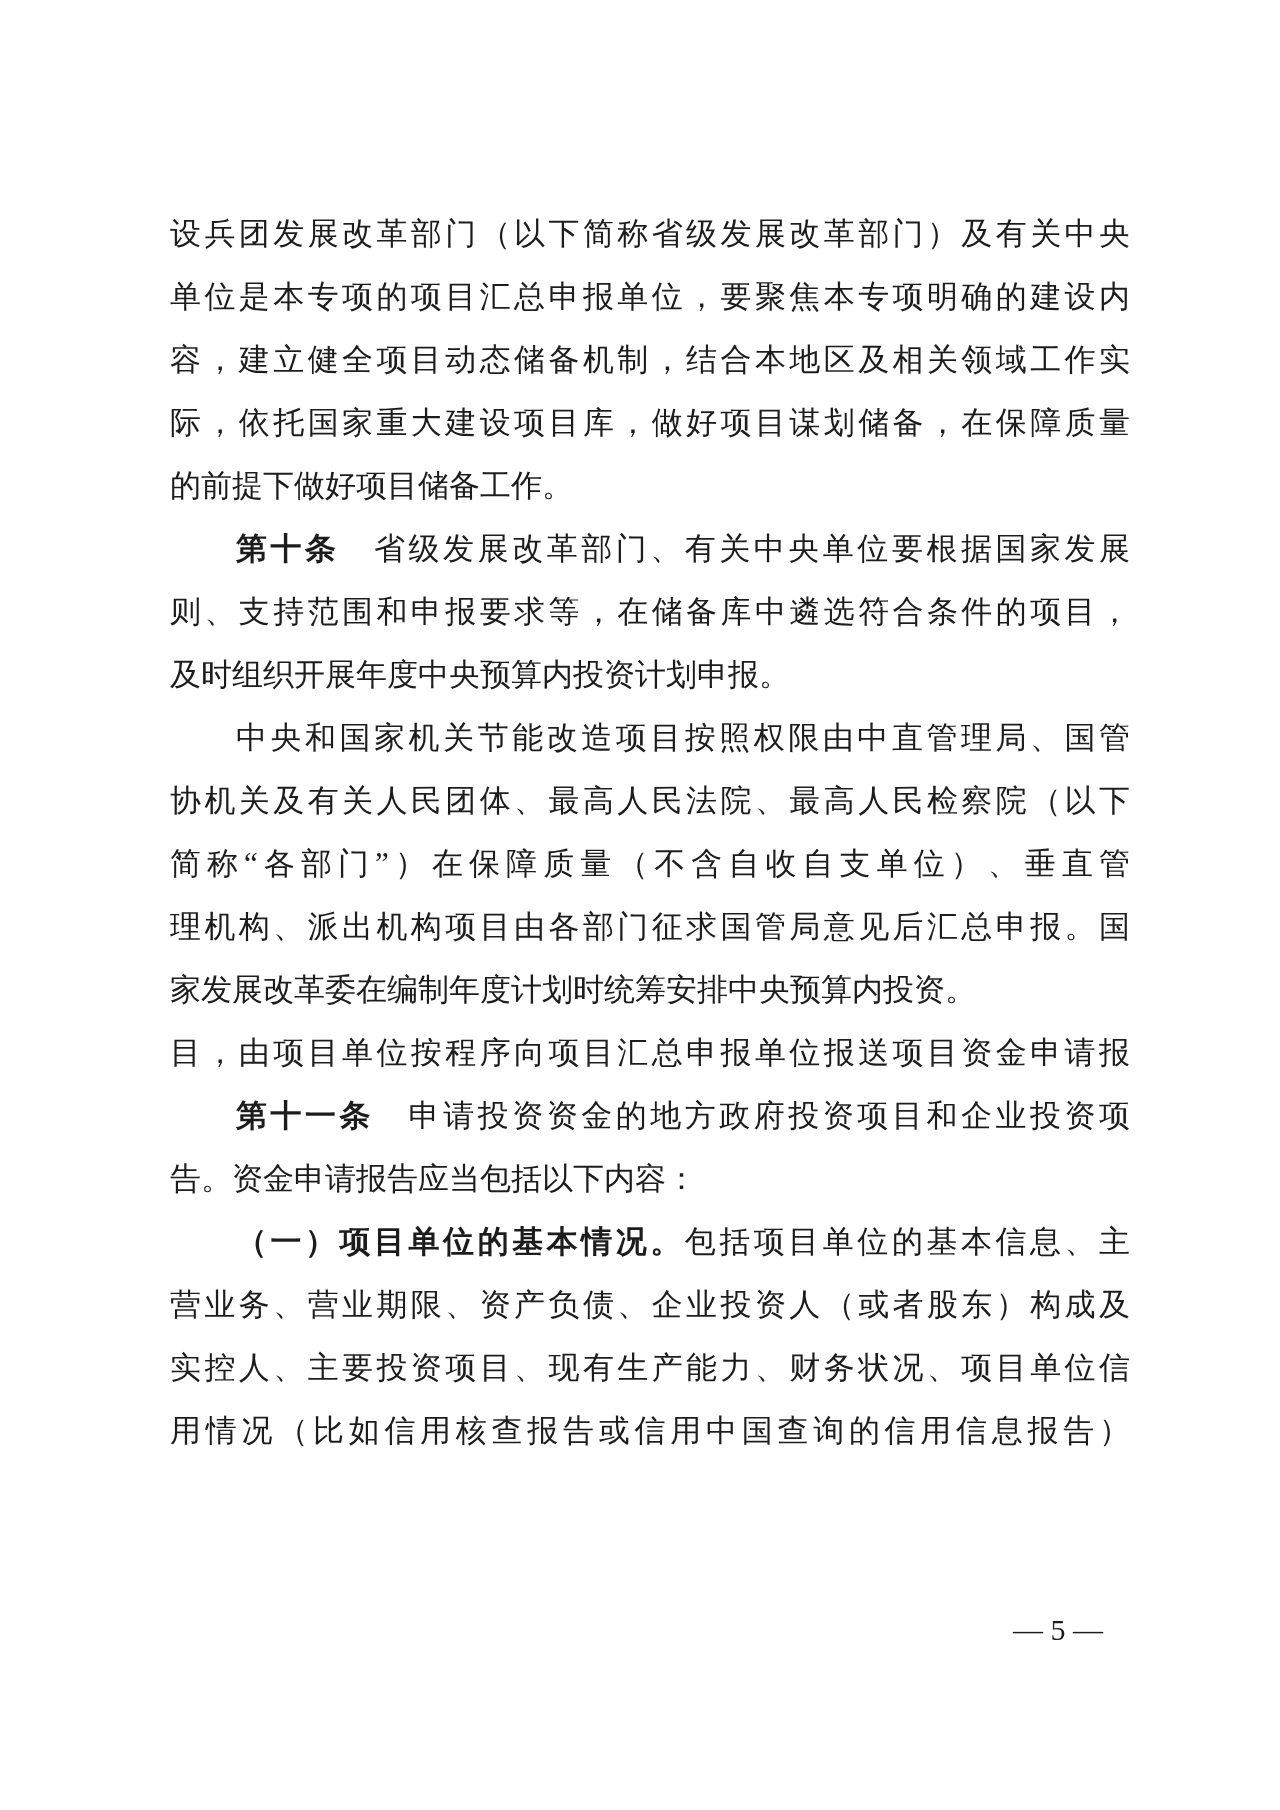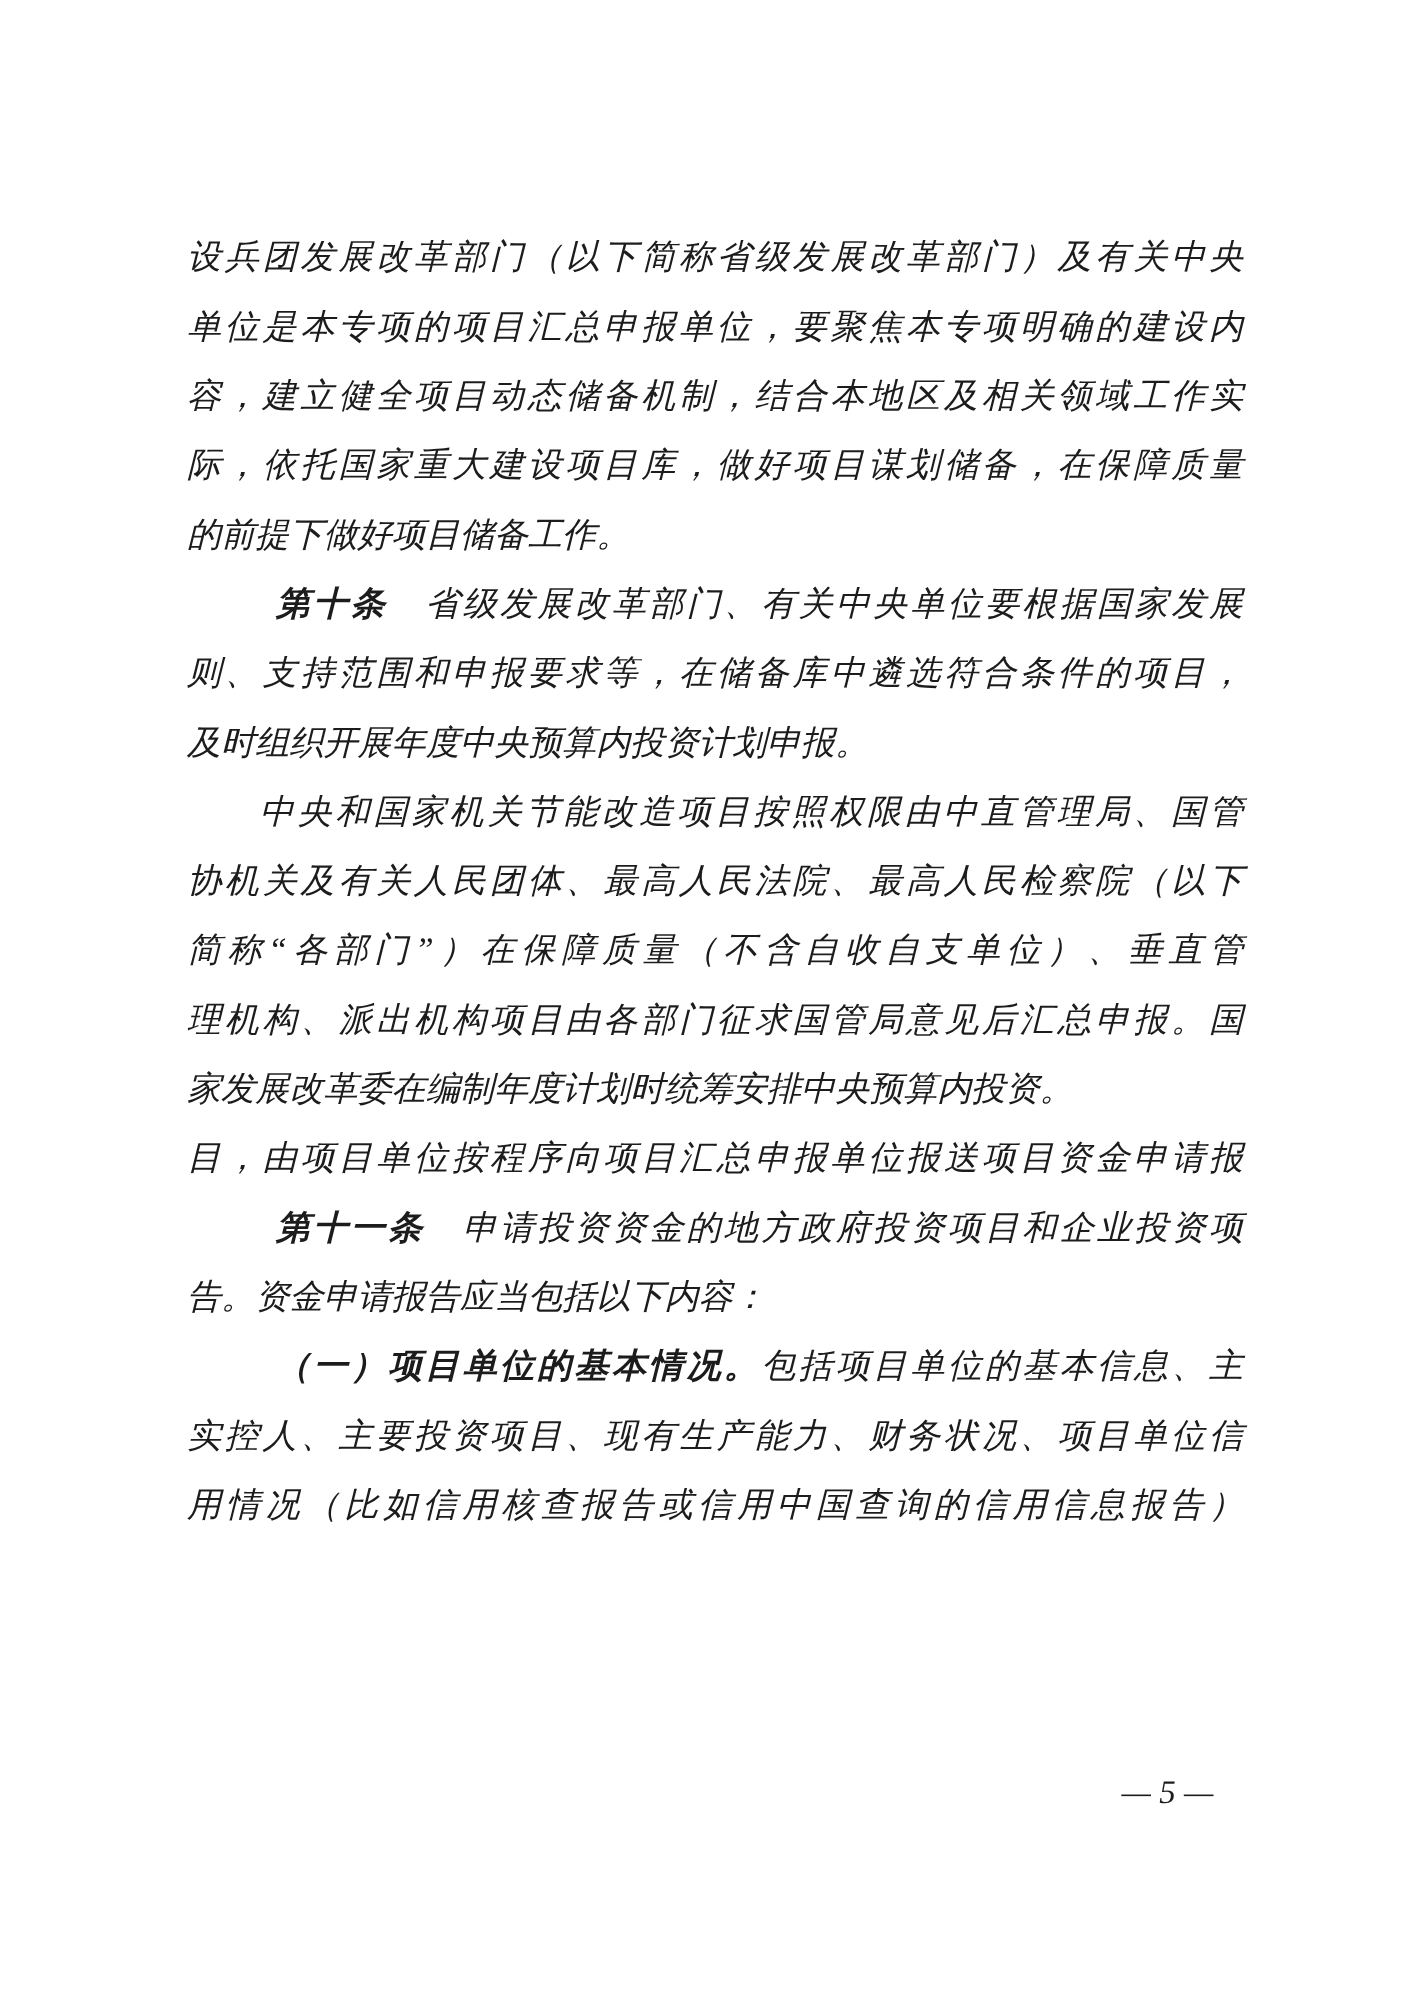--- a/index.html
+++ b/index.html
@@ -9,21 +9,20 @@
   }
   .page {
     position: relative;
     width: 1280px;
     height: 1810px;
     background: #ffffff;
     margin: 0 auto;
     overflow: hidden;
     font-family: "Liberation Serif", "DejaVu Serif", serif;
     color: #1c1c1c;
-    font-style: italic;
   }
   .text-block {
     position: absolute;
     left: 170px;
     top: 202px;
     width: 960px;
   }
   .line {
     height: 63px;
     line-height: 63px;
@@ -36,21 +35,20 @@
     overflow: visible;
   }
   .line.fill {
     text-align-last: justify;
   }
   .line.indent {
     text-indent: 66px;
   }
   .bold {
     font-weight: 700;
-    margin-left: 15px;
   }
   .page-number {
     position: absolute;
     top: 1608px;
     right: 177px;
     height: 44px;
     line-height: 44px;
     font-size: 30px;
     color: #1c1c1c;
     white-space: nowrap;
@@ -71,17 +69,18 @@
       <div class="line">及时组织开展年度中央预算内投资计划申报。</div>
       <div class="line indent fill">中央和国家机关节能改造项目按照权限由中直管理局、国管</div>
       <div class="line fill">协机关及有关人民团体、最高人民法院、最高人民检察院（以下</div>
       <div class="line fill">简称“各部门”）在保障质量（不含自收自支单位）、垂直管</div>
       <div class="line fill">理机构、派出机构项目由各部门征求国管局意见后汇总申报。国</div>
       <div class="line">家发展改革委在编制年度计划时统筹安排中央预算内投资。</div>
       <div class="line fill">目，由项目单位按程序向项目汇总申报单位报送项目资金申请报</div>
       <div class="line indent fill"><span class="bold">第十一条</span>　申请投资资金的地方政府投资项目和企业投资项</div>
       <div class="line">告。资金申请报告应当包括以下内容：</div>
       <div class="line indent fill"><span class="bold">（一）项目单位的基本情况。</span>包括项目单位的基本信息、主</div>
+      <div class="line fill">营业务、营业期限、资产负债、企业投资人（或者股东）构成及</div>
       <div class="line fill">实控人、主要投资项目、现有生产能力、财务状况、项目单位信</div>
       <div class="line fill">用情况（比如信用核查报告或信用中国查询的信用信息报告）</div>
     </div>
   <div class="page-number">— 5 —</div>
 </div>
 
 </body></html>

